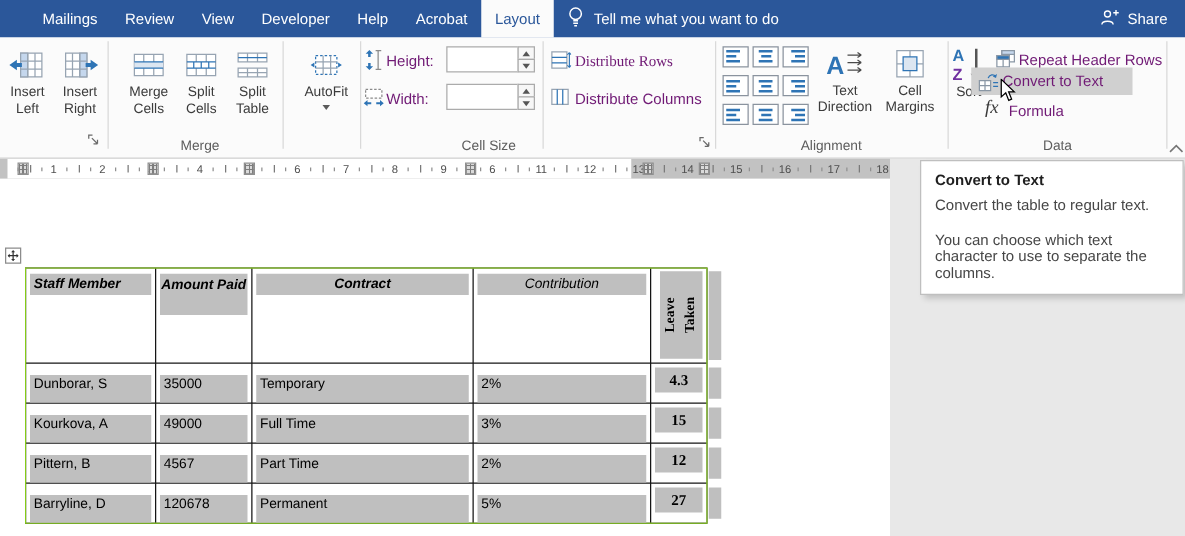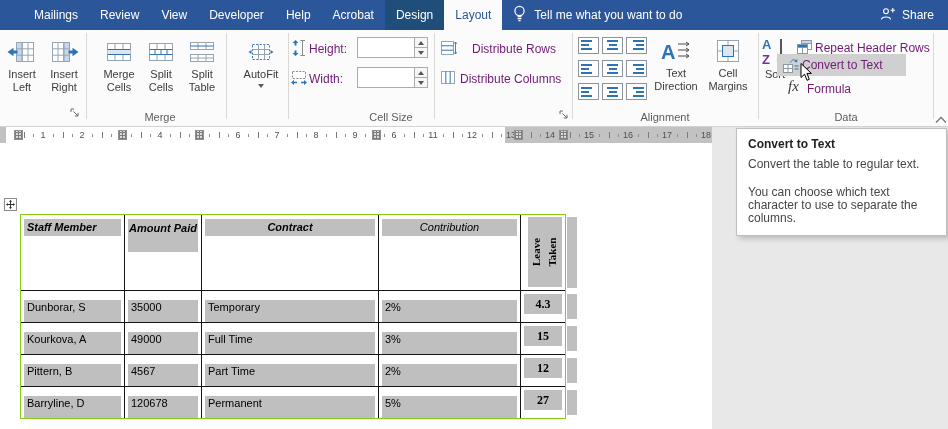--- a/index.html
+++ b/index.html
@@ -93,21 +93,20 @@
 <div class="screen">
 
   <div class="titlebar">
     <div class="tabs">
       <span class="tab">Mailings</span>
       <span class="tab">Review</span>
       <span class="tab">View</span>
       <span class="tab">Developer</span>
       <span class="tab">Help</span>
       <span class="tab">Acrobat</span>
-      <span class="tab hover">Design</span>
       <span class="tab active">Layout</span>
     </div>
     <div class="tellme">
       <span>
         <svg width="15" height="19" viewBox="0 0 15 19">
           <circle cx="7.5" cy="7" r="4.6" fill="none" stroke="#fff" stroke-width="1.2"></circle>
           <path d="M5.6 12.6 h3.8 M5.6 14.6 h3.8 M6.4 16.6 h2.2" stroke="#fff" stroke-width="1.1" fill="none"></path>
         </svg>
       </span>
       <span>Tell me what you want to do</span>
@@ -241,21 +240,21 @@
     </div>
     <div class="vsep" style="left:434px;"></div>
 
     <div class="abs" style="left:440px;top:10px;">
       <svg width="17" height="16" viewBox="0 0 17 16">
         <rect x="1.5" y="1.5" width="12" height="13" fill="#fff" stroke="#97A4B2"></rect>
         <path d="M1.5 5.8 H13.5 M1.5 10.2 H13.5" stroke="#2E74B5"></path>
         <path d="M15.5 2 v12 M15.5 2 l-1.6 1.8 M15.5 2 l1.4 1.8 M15.5 14 l-1.6 -1.8 M15.5 14 l1.4 -1.8" stroke="#2E74B5" fill="none" stroke-width="0.9"></path>
       </svg>
     </div>
-    <div class="rowlabel" style="left:472px;top:12px;">Distribute Rows</div>
+    <div class="rowlabel" style="left:460px;top:12px;font-family:Liberation Serif, serif;">Distribute Rows</div>
     <div class="abs" style="left:440px;top:40px;">
       <svg width="17" height="16" viewBox="0 0 17 16">
         <rect x="1.5" y="1.5" width="13" height="12" fill="#fff" stroke="#97A4B2"></rect>
         <path d="M5.8 1.5 V13.5 M10.2 1.5 V13.5" stroke="#2E74B5"></path>
       </svg>
     </div>
     <div class="rowlabel" style="left:460px;top:42px;">Distribute Columns</div>
 
     <div class="grplabel" style="left:288px;width:206px;">Cell Size</div>
     <div class="abs" style="left:559px;top:77px;">

